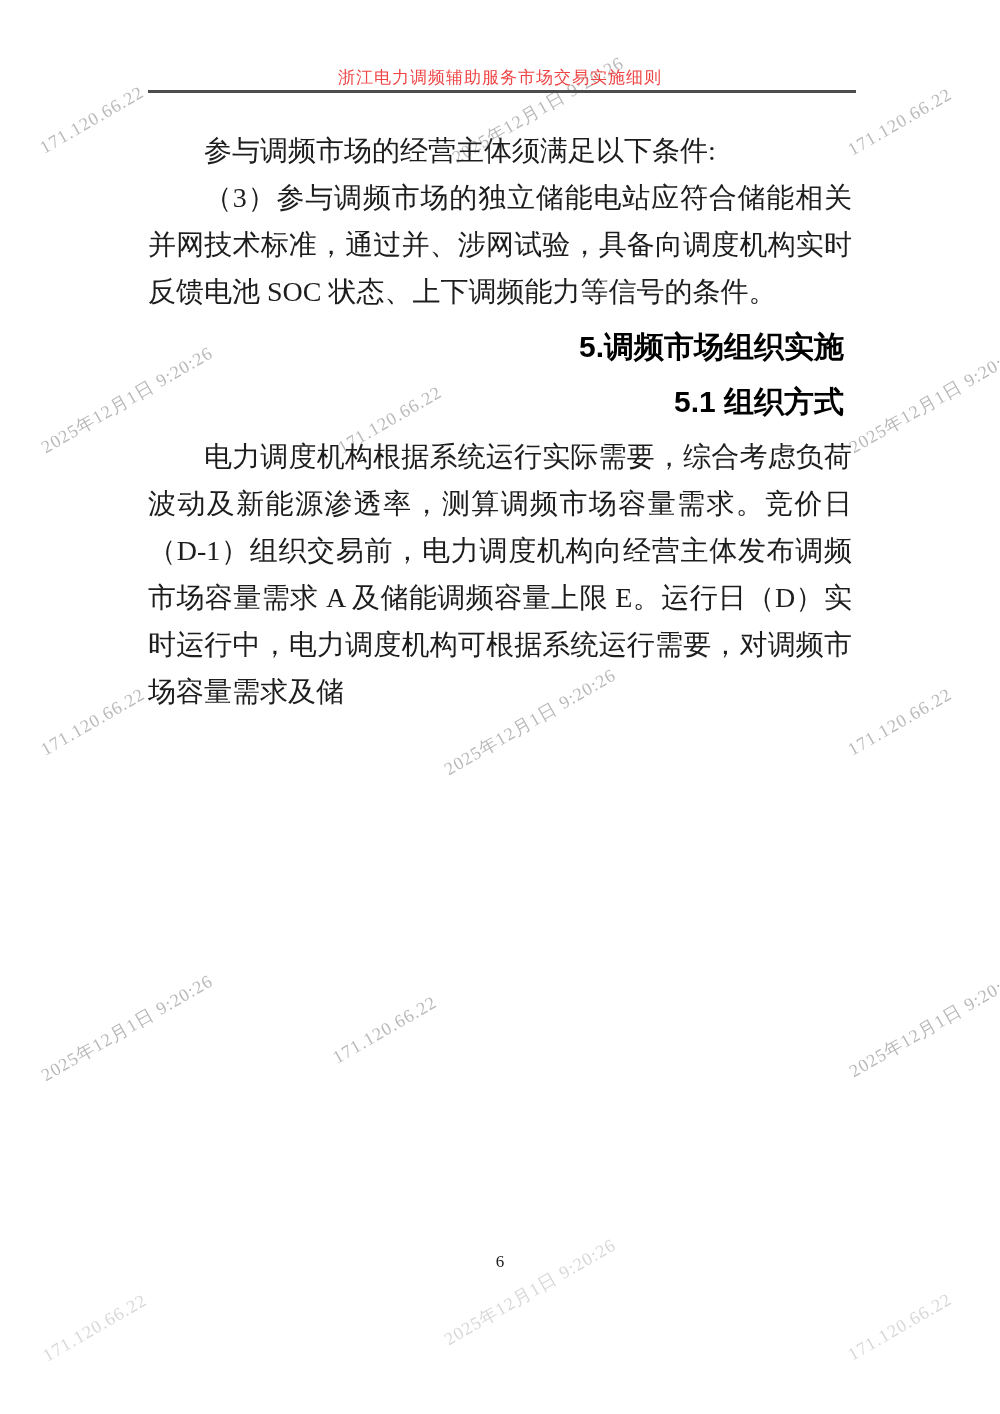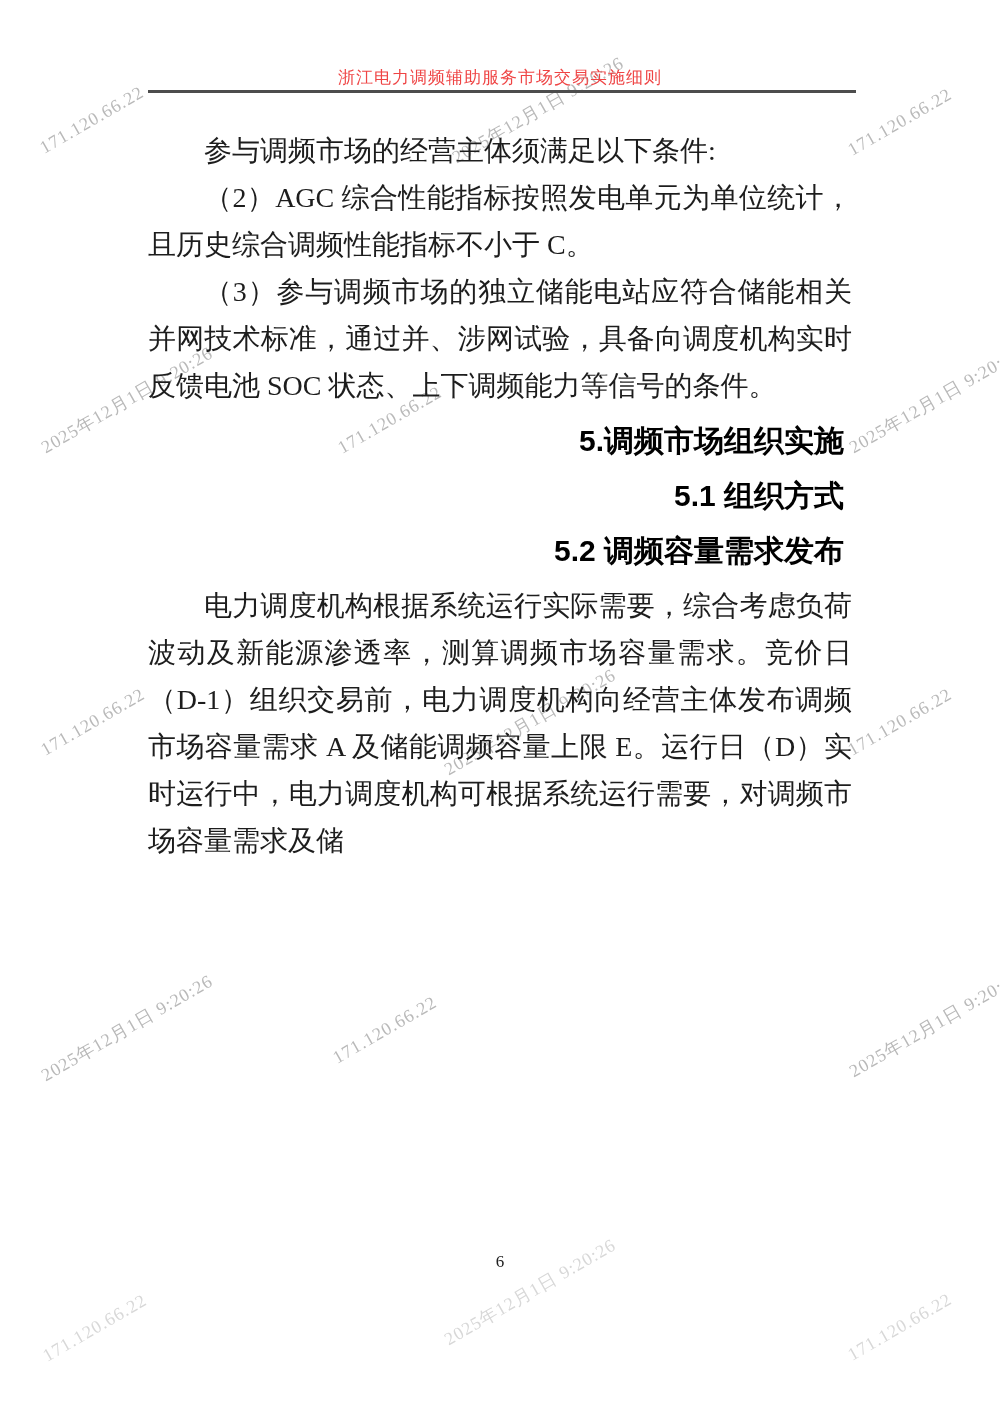--- a/index.html
+++ b/index.html
@@ -105,23 +105,21 @@
     <span class="wm light" style="left:95px;top:1328px">171.120.66.22</span>
     <span class="wm light" style="left:530px;top:1292px">2025年12月1日 9:20:26</span>
     <span class="wm light" style="left:900px;top:1327px">171.120.66.22</span>
   </div>
 
   <div class="running-header">浙江电力调频辅助服务市场交易实施细则</div>
   <div class="header-rule"></div>
 
   <div class="content">
     <p>参与调频市场的经营主体须满足以下条件:</p>
-    <p>（2）AGC 综合性能指标按照发电单元为单位统计，且历史综合调频性能指标不小于 C。</p>
     <p>（3）参与调频市场的独立储能电站应符合储能相关并网技术标准，通过并、涉网试验，具备向调度机构实时反馈电池 SOC 状态、上下调频能力等信号的条件。</p>
     <h2>5.调频市场组织实施</h2>
     <h3>5.1 组织方式</h3>
-    <h3>5.2 调频容量需求发布</h3>
     <p>电力调度机构根据系统运行实际需要，综合考虑负荷波动及新能源渗透率，测算调频市场容量需求。竞价日（D-1）组织交易前，电力调度机构向经营主体发布调频市场容量需求 A 及储能调频容量上限 E。运行日（D）实时运行中，电力调度机构可根据系统运行需要，对调频市场容量需求及储</p>
   </div>
 
   <div class="page-num">6</div>
 
 </div>
 
 </body></html>

